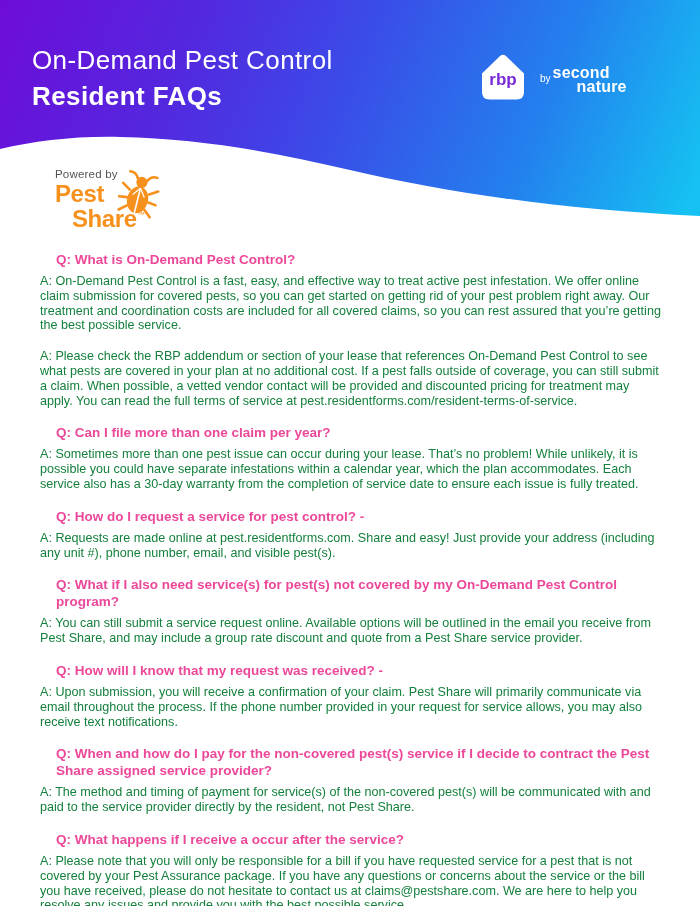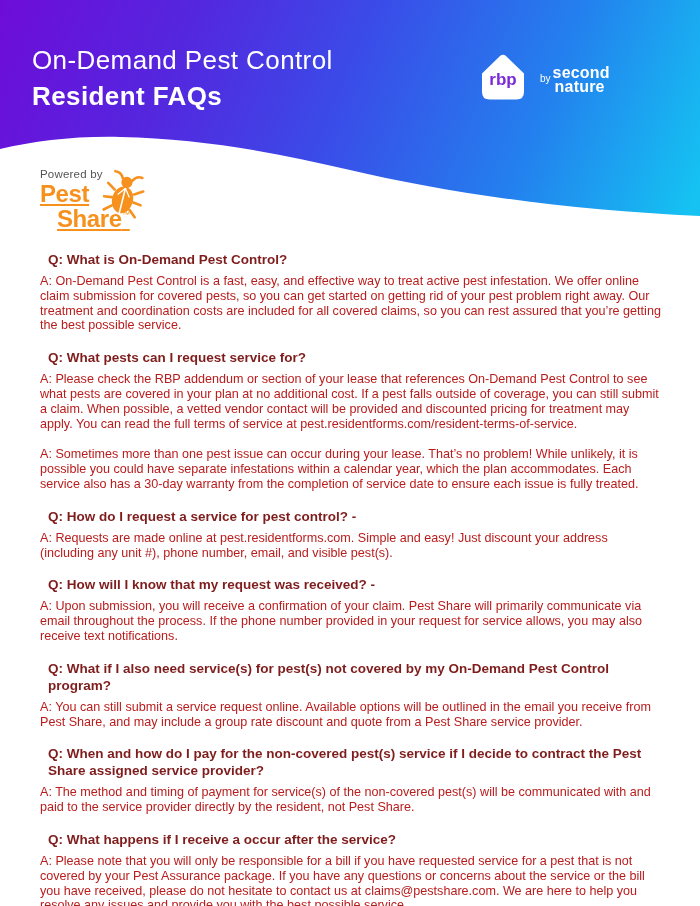--- a/index.html
+++ b/index.html
@@ -23,42 +23,42 @@
   .hero-titles{position:absolute;left:32px;top:42px;color:#ffffff;}
   .title1{font-size:26px;font-weight:400;letter-spacing:.4px;line-height:36px;}
   .title2{font-size:26px;font-weight:700;letter-spacing:.4px;line-height:36px;}
 
   
   .brand{position:absolute;left:475px;top:48px;display:flex;align-items:center;}
   .rbp-svg{display:block;}
   .byline{margin-left:7px;color:#ffffff;margin-top:6px;}
   .byline .by{font-size:10px;font-weight:400;vertical-align:10px;margin-right:2px;}
   .byline .sn{display:inline-block;font-size:16px;font-weight:700;line-height:14px;letter-spacing:.2px;}
-  .byline .sn .l2{display:block;margin-left:2px;}
+  .byline .sn .l2{display:block;margin-left:24px;}
 
   
-  .powered{position:absolute;left:40px;top:168px;}
+  .powered{position:absolute;left:55px;top:168px;}
   .powered-label{font-size:11.5px;color:#545456;letter-spacing:.2px;}
-  .ps-word{color:#f6911e;font-weight:700;font-size:24px;line-height:21px;letter-spacing:-0.4px;margin-top:3px;text-decoration:underline;}
+  .ps-word{color:#f6911e;font-weight:700;font-size:24px;line-height:21px;letter-spacing:-0.4px;margin-top:3px;}
   .ps-word .l2{display:block;margin-left:17px;text-align:center;}
   .ps-word .tm{font-size:8px;font-weight:400;vertical-align:10px;letter-spacing:0;}
   .bug{position:absolute;left:64px;top:2px;transform:rotate(14deg);}
 
   
   .faq{padding:11px 38px 0 40px;}
   .faq-item{margin-bottom:16px;}
   .faq-q{
-    color:#7f1d1d;
+    color:#ec4899;
     font-size:13.5px;
     font-weight:700;
     line-height:17px;
-    margin:0 0 6px 8px;
+    margin:0 0 6px 16px;
   }
   .faq-a{
-    color:#b91c1c;
+    color:#15803d;
     font-size:12.6px;
     font-weight:400;
     line-height:14.8px;
     margin:0;
   }
 </style>
 </head>
 <body>
 
 <div class="page">
@@ -112,41 +112,41 @@
   </header>
 
   <main class="faq">
 
     <section class="faq-item">
       <h2 class="faq-q">Q: What is On-Demand Pest Control?</h2>
       <p class="faq-a">A: On-Demand Pest Control is a fast, easy, and effective way to treat active pest infestation. We offer online claim submission for covered pests, so you can get started on getting rid of your pest problem right away. Our treatment and coordination costs are included for all covered claims, so you can rest assured that you’re getting the best possible service.</p>
     </section>
 
     <section class="faq-item">
-      <h2 class="faq-q">Q: What pests can I request service for?</h2>
       <p class="faq-a">A: Please check the RBP addendum or section of your lease that references On-Demand Pest Control to see what pests are covered in your plan at no additional cost. If a pest falls outside of coverage, you can still submit a claim. When possible, a vetted vendor contact will be provided and discounted pricing for treatment may apply. You can read the full terms of service at pest.residentforms.com/resident-terms-of-service.</p>
     </section>
 
     <section class="faq-item">
+      <h2 class="faq-q">Q: Can I file more than one claim per year?</h2>
       <p class="faq-a">A: Sometimes more than one pest issue can occur during your lease. That’s no problem! While unlikely, it is possible you could have separate infestations within a calendar year, which the plan accommodates. Each service also has a 30-day warranty from the completion of service date to ensure each issue is fully treated.</p>
     </section>
 
     <section class="faq-item">
       <h2 class="faq-q">Q: How do I request a service for pest control? -</h2>
-      <p class="faq-a">A: Requests are made online at pest.residentforms.com. Simple and easy! Just discount your address (including any unit #), phone number, email, and visible pest(s).</p>
+      <p class="faq-a">A: Requests are made online at pest.residentforms.com. Share and easy! Just provide your address (including any unit #), phone number, email, and visible pest(s).</p>
+    </section>
+
+    <section class="faq-item">
+      <h2 class="faq-q">Q: What if I also need service(s) for pest(s) not covered by my On-Demand Pest Control program?</h2>
+      <p class="faq-a">A: You can still submit a service request online. Available options will be outlined in the email you receive from Pest Share, and may include a group rate discount and quote from a Pest Share service provider.</p>
     </section>
 
     <section class="faq-item">
       <h2 class="faq-q">Q: How will I know that my request was received? -</h2>
       <p class="faq-a">A: Upon submission, you will receive a confirmation of your claim. Pest Share will primarily communicate via email throughout the process. If the phone number provided in your request for service allows, you may also receive text notifications.</p>
-    </section>
-
-    <section class="faq-item">
-      <h2 class="faq-q">Q: What if I also need service(s) for pest(s) not covered by my On-Demand Pest Control program?</h2>
-      <p class="faq-a">A: You can still submit a service request online. Available options will be outlined in the email you receive from Pest Share, and may include a group rate discount and quote from a Pest Share service provider.</p>
     </section>
 
     <section class="faq-item">
       <h2 class="faq-q">Q: When and how do I pay for the non-covered pest(s) service if I decide to contract the Pest Share assigned service provider?</h2>
       <p class="faq-a">A: The method and timing of payment for service(s) of the non-covered pest(s) will be communicated with and paid to the service provider directly by the resident, not Pest Share.</p>
     </section>
 
     <section class="faq-item">
       <h2 class="faq-q">Q: What happens if I receive a occur after the service?</h2>
       <p class="faq-a">A: Please note that you will only be responsible for a bill if you have requested service for a pest that is not covered by your Pest Assurance package. If you have any questions or concerns about the service or the bill you have received, please do not hesitate to contact us at claims@pestshare.com. We are here to help you resolve any issues and provide you with the best possible service.</p>

